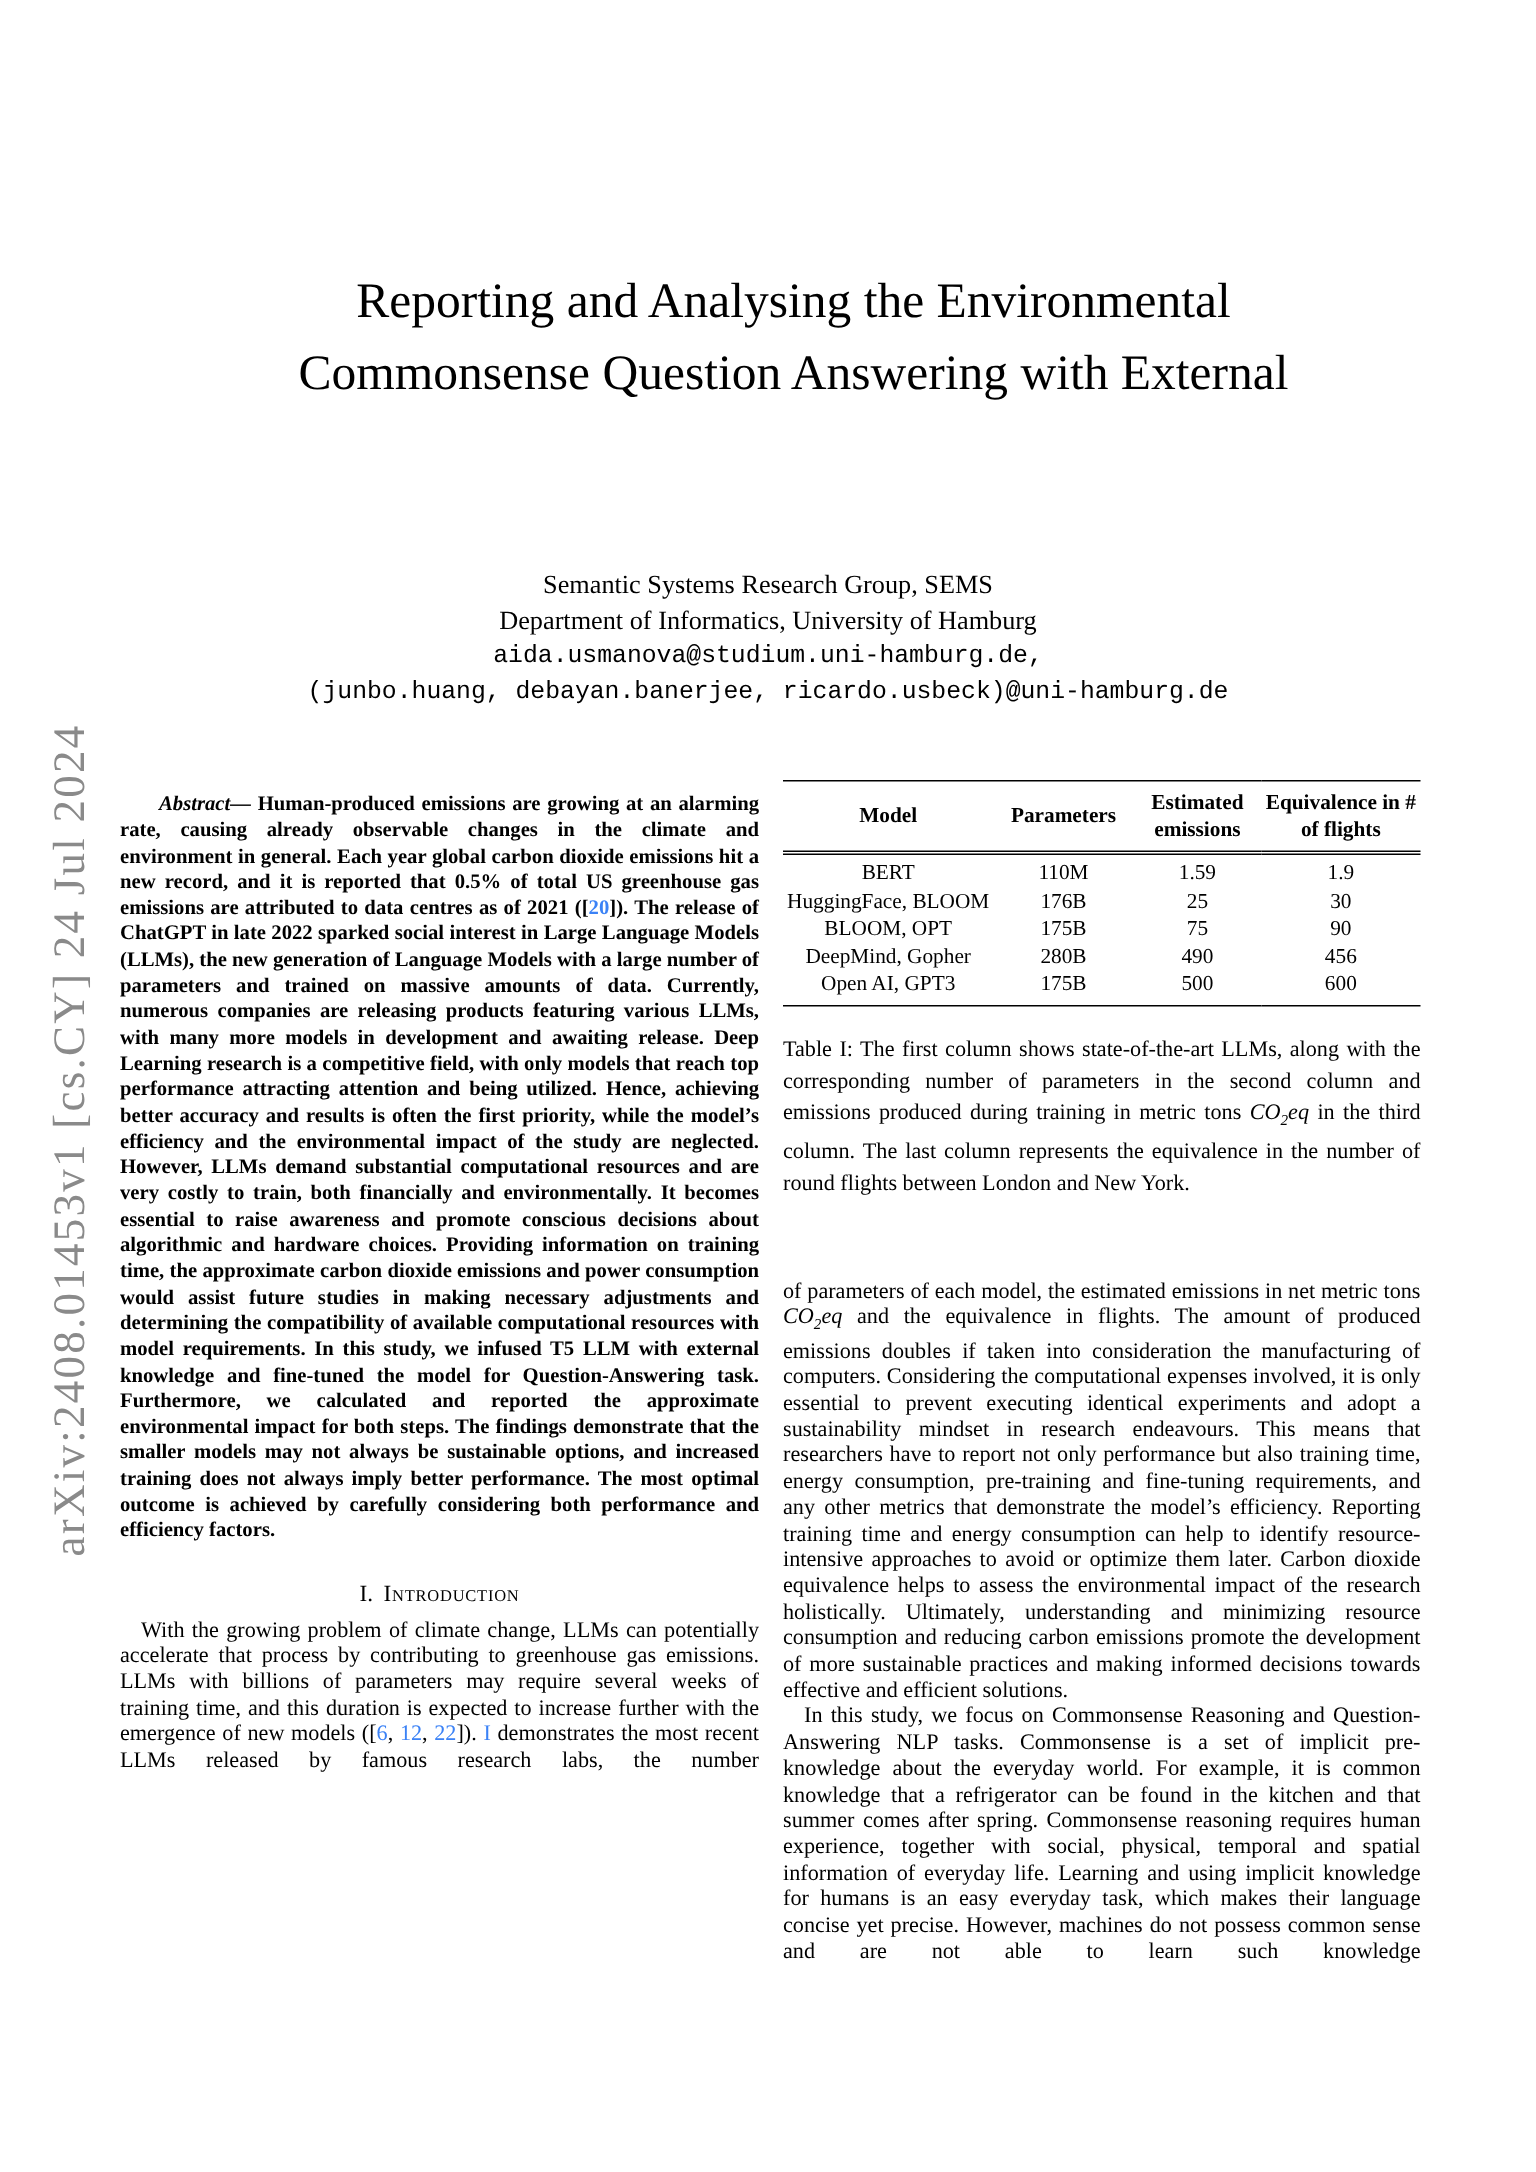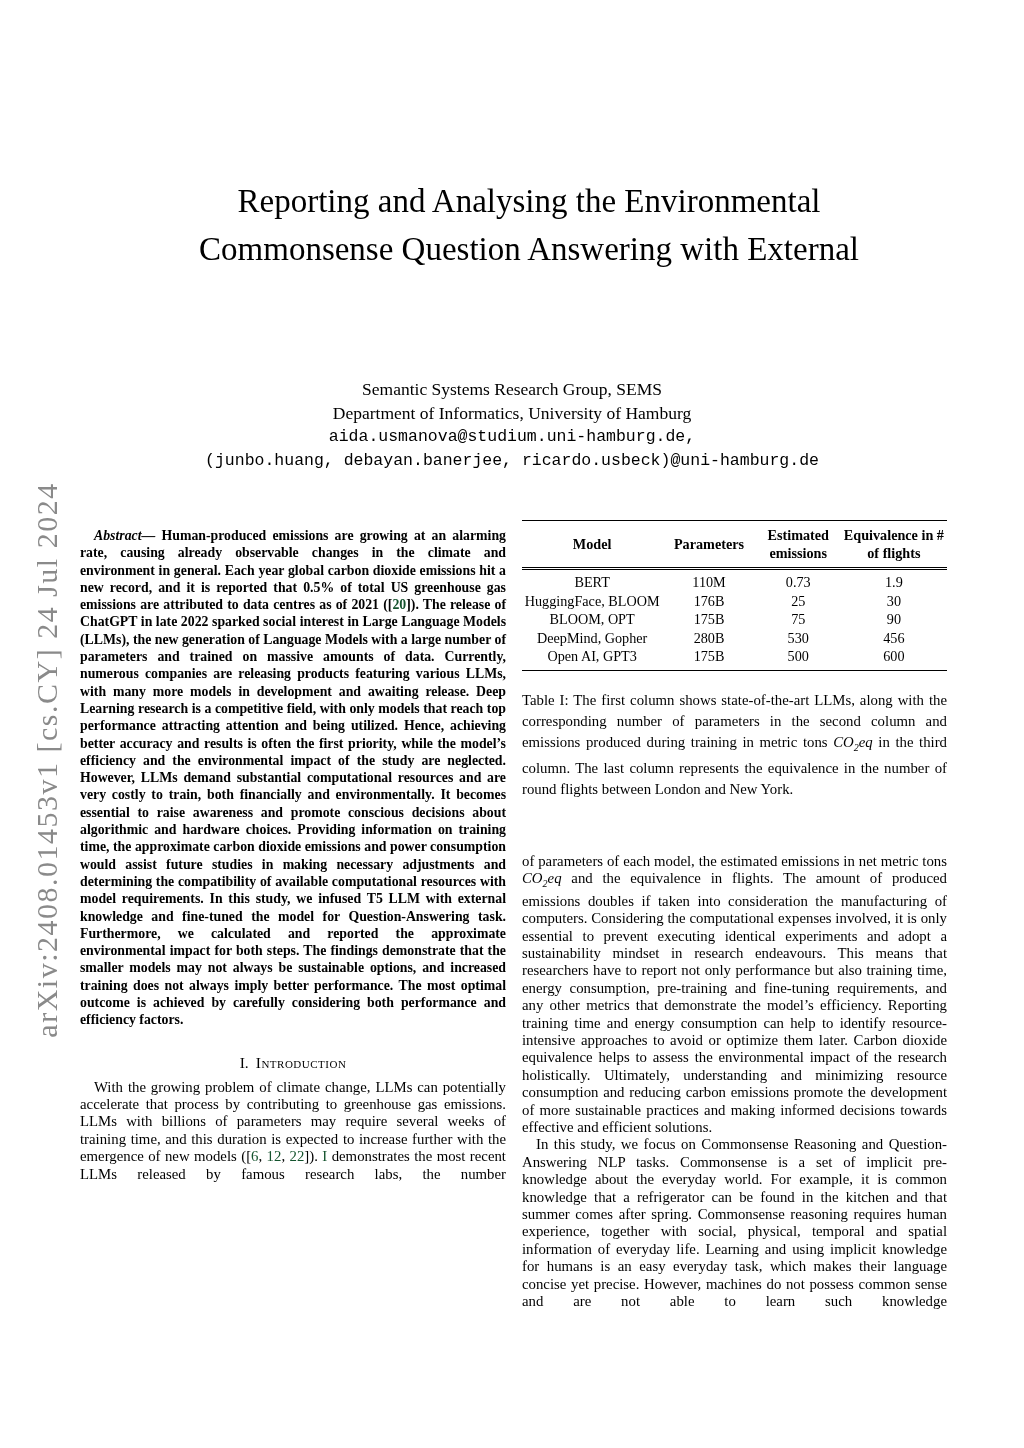--- a/index.html
+++ b/index.html
@@ -45,21 +45,21 @@
   .col-right { left: 522px; top: 520px; width: 425px; }
 
   .abstract, .keywords {
     margin: 0;
     font-weight: bold;
     font-size: 13.8px;
     line-height: 17.3px;
     text-indent: 14px;
   }
   .keywords { margin-top: 9px; }
-  .lead { font-style: italic; }
+  .lead { font-style: italic; margin-left: 12px; }
 
   .section-heading {
     margin: 25px 0 7px 0;
     text-align: center;
     font-size: 15.5px;
     font-weight: normal;
   }
   .section-heading .sc {
     font-variant: small-caps;
     letter-spacing: 0.5px;
@@ -67,21 +67,21 @@
   }
 
   .body-par {
     margin: 0;
     font-size: 14.8px;
     line-height: 17.4px;
   }
   .indent { text-indent: 14px; }
   .cont { text-align-last: justify; }
 
-  a.cite { color: #14532d; text-decoration: none; cursor: pointer; }
+  a.cite { color: #3b82f6; text-decoration: none; cursor: pointer; }
 
   table.llm {
     width: 100%;
     border-collapse: collapse;
     font-size: 14.2px;
     border-top: 1.6px solid #000;
     border-bottom: 1.6px solid #000;
   }
   table.llm th {
     font-weight: bold;
@@ -145,39 +145,39 @@
           <th class="cw1">Model</th>
           <th class="cw2">Parameters</th>
           <th class="cw3">Estimated emissions</th>
           <th class="cw4">Equivalence in # of flights</th>
         </tr>
       </thead>
       <tbody>
         <tr>
             <td>BERT</td>
             <td>110M</td>
-            <td>0.73</td>
+            <td>1.59</td>
             <td>1.9</td>
           </tr>
         <tr>
             <td>HuggingFace, BLOOM</td>
             <td>176B</td>
             <td>25</td>
             <td>30</td>
           </tr>
         <tr>
             <td>BLOOM, OPT</td>
             <td>175B</td>
             <td>75</td>
             <td>90</td>
           </tr>
         <tr>
             <td>DeepMind, Gopher</td>
             <td>280B</td>
-            <td>530</td>
+            <td>490</td>
             <td>456</td>
           </tr>
         <tr>
             <td>Open AI, GPT3</td>
             <td>175B</td>
             <td>500</td>
             <td>600</td>
           </tr>
       </tbody>
     </table>

